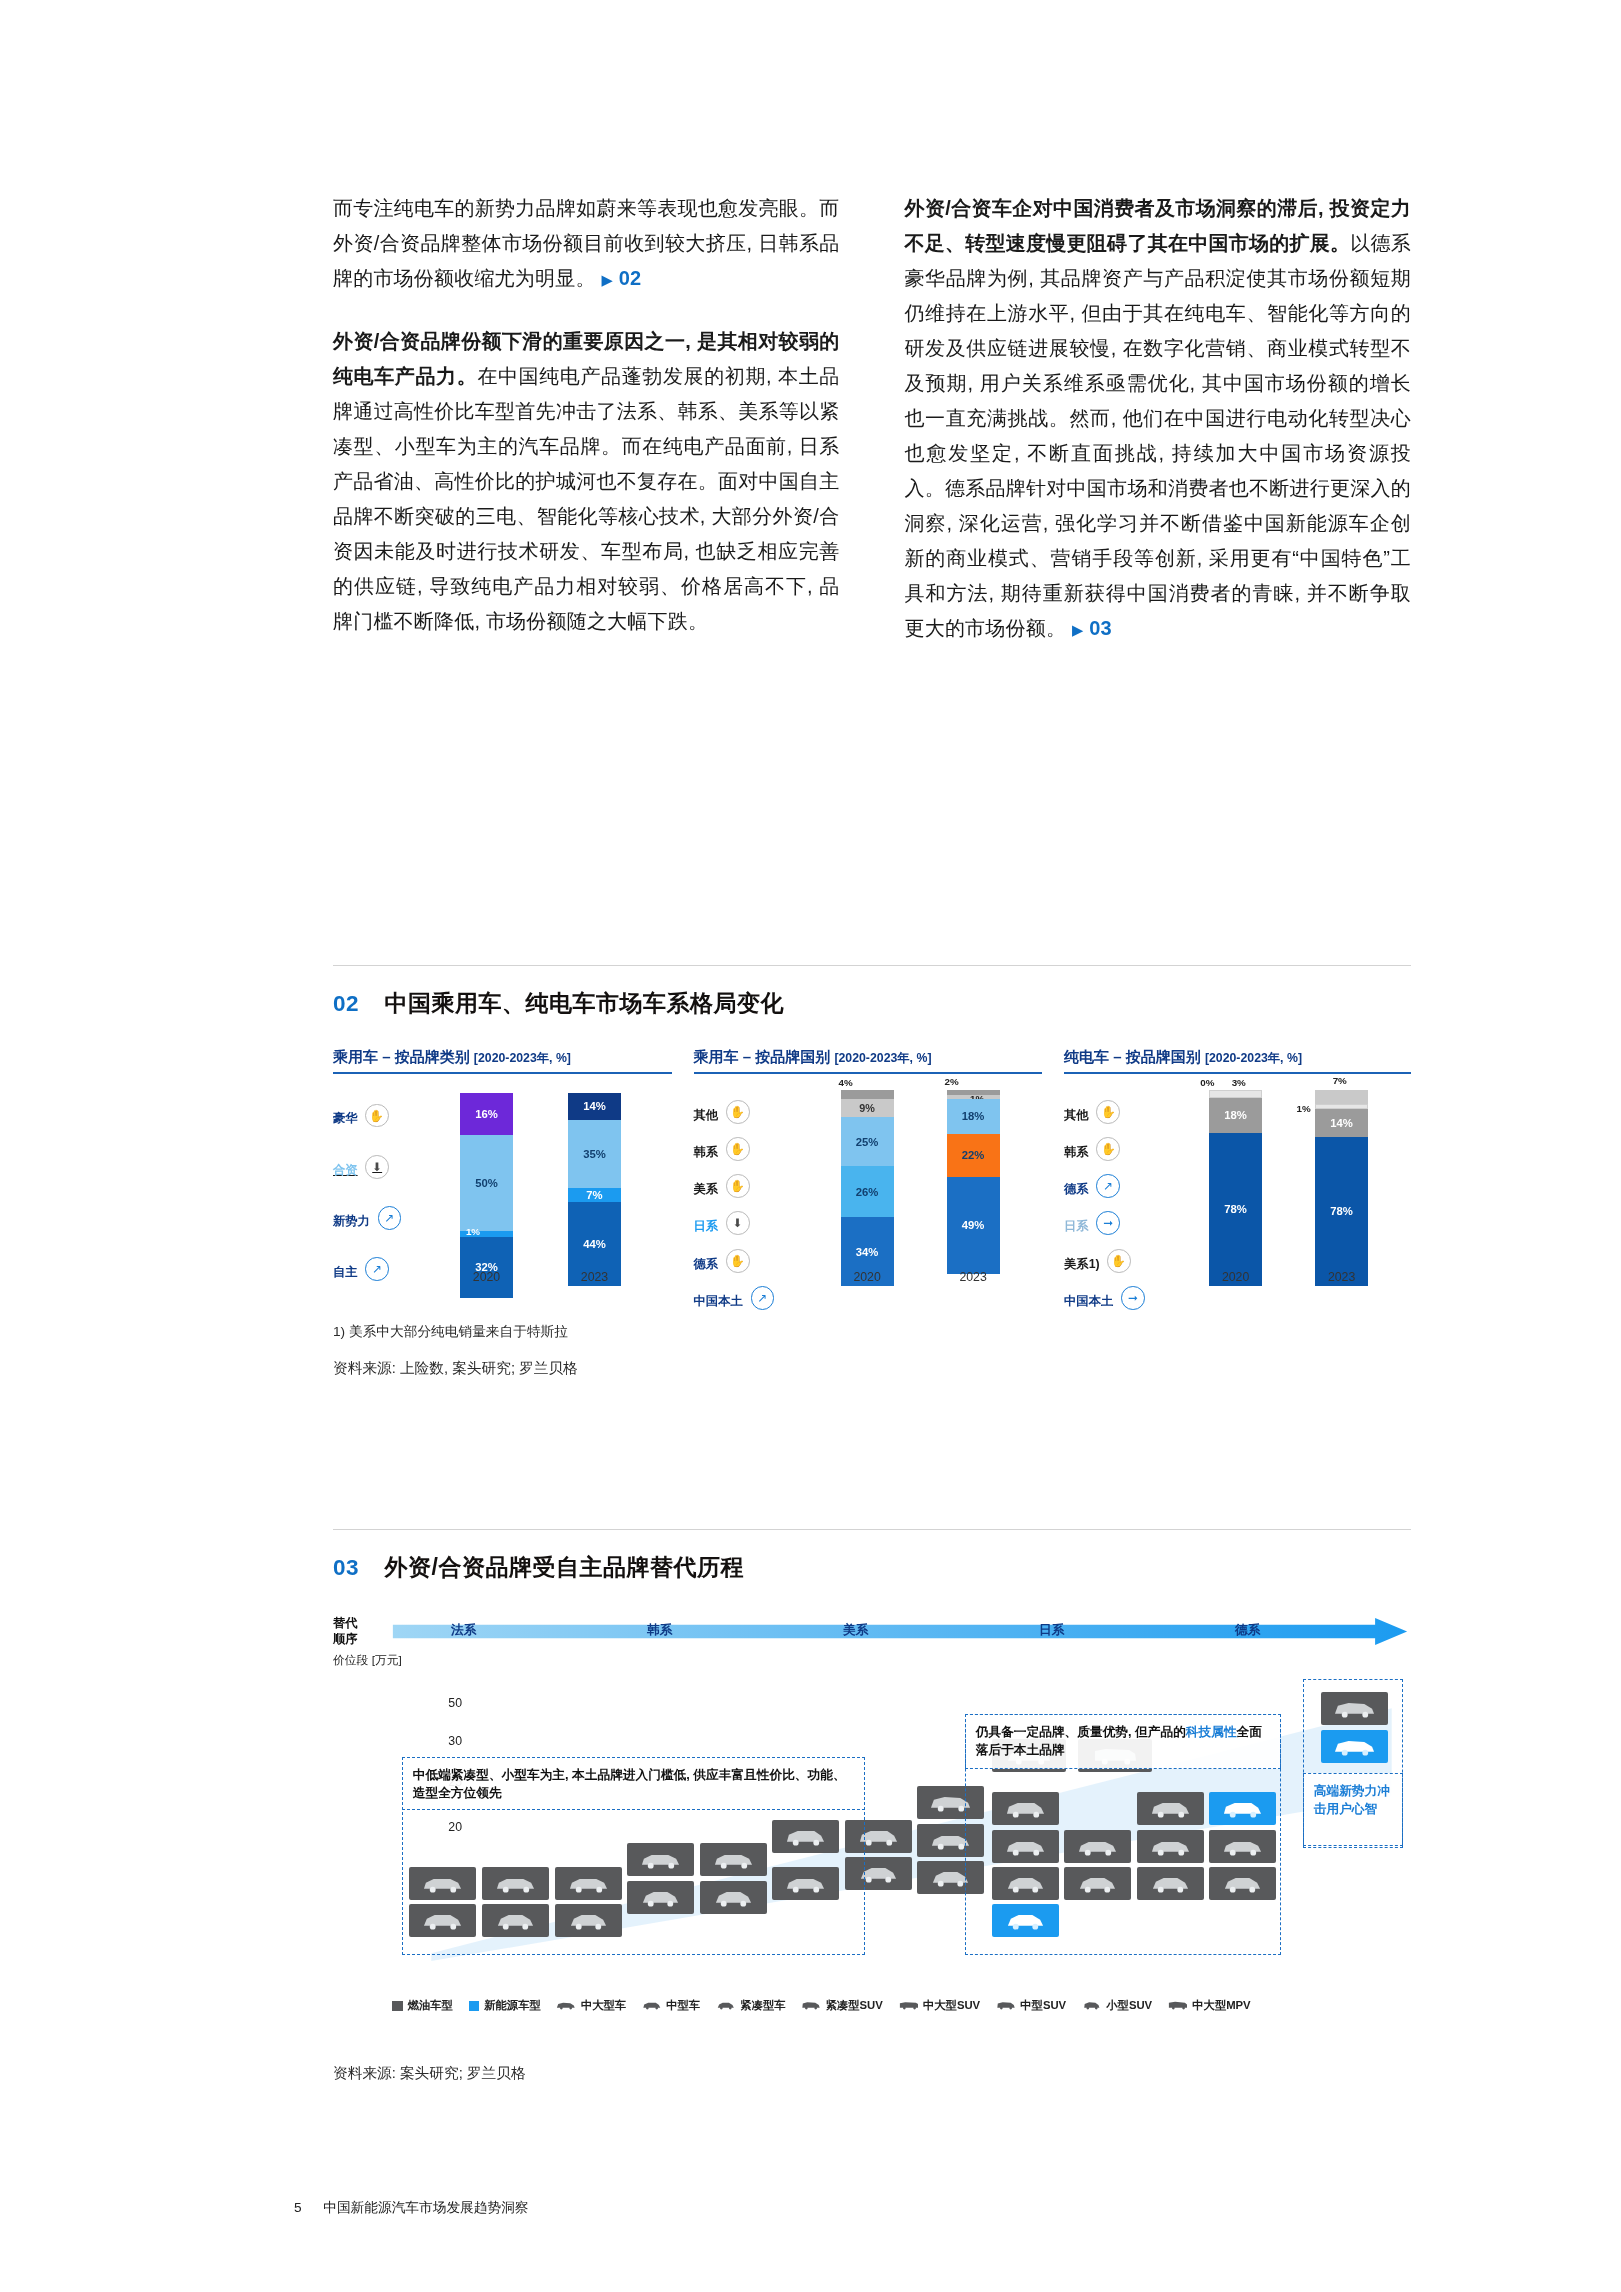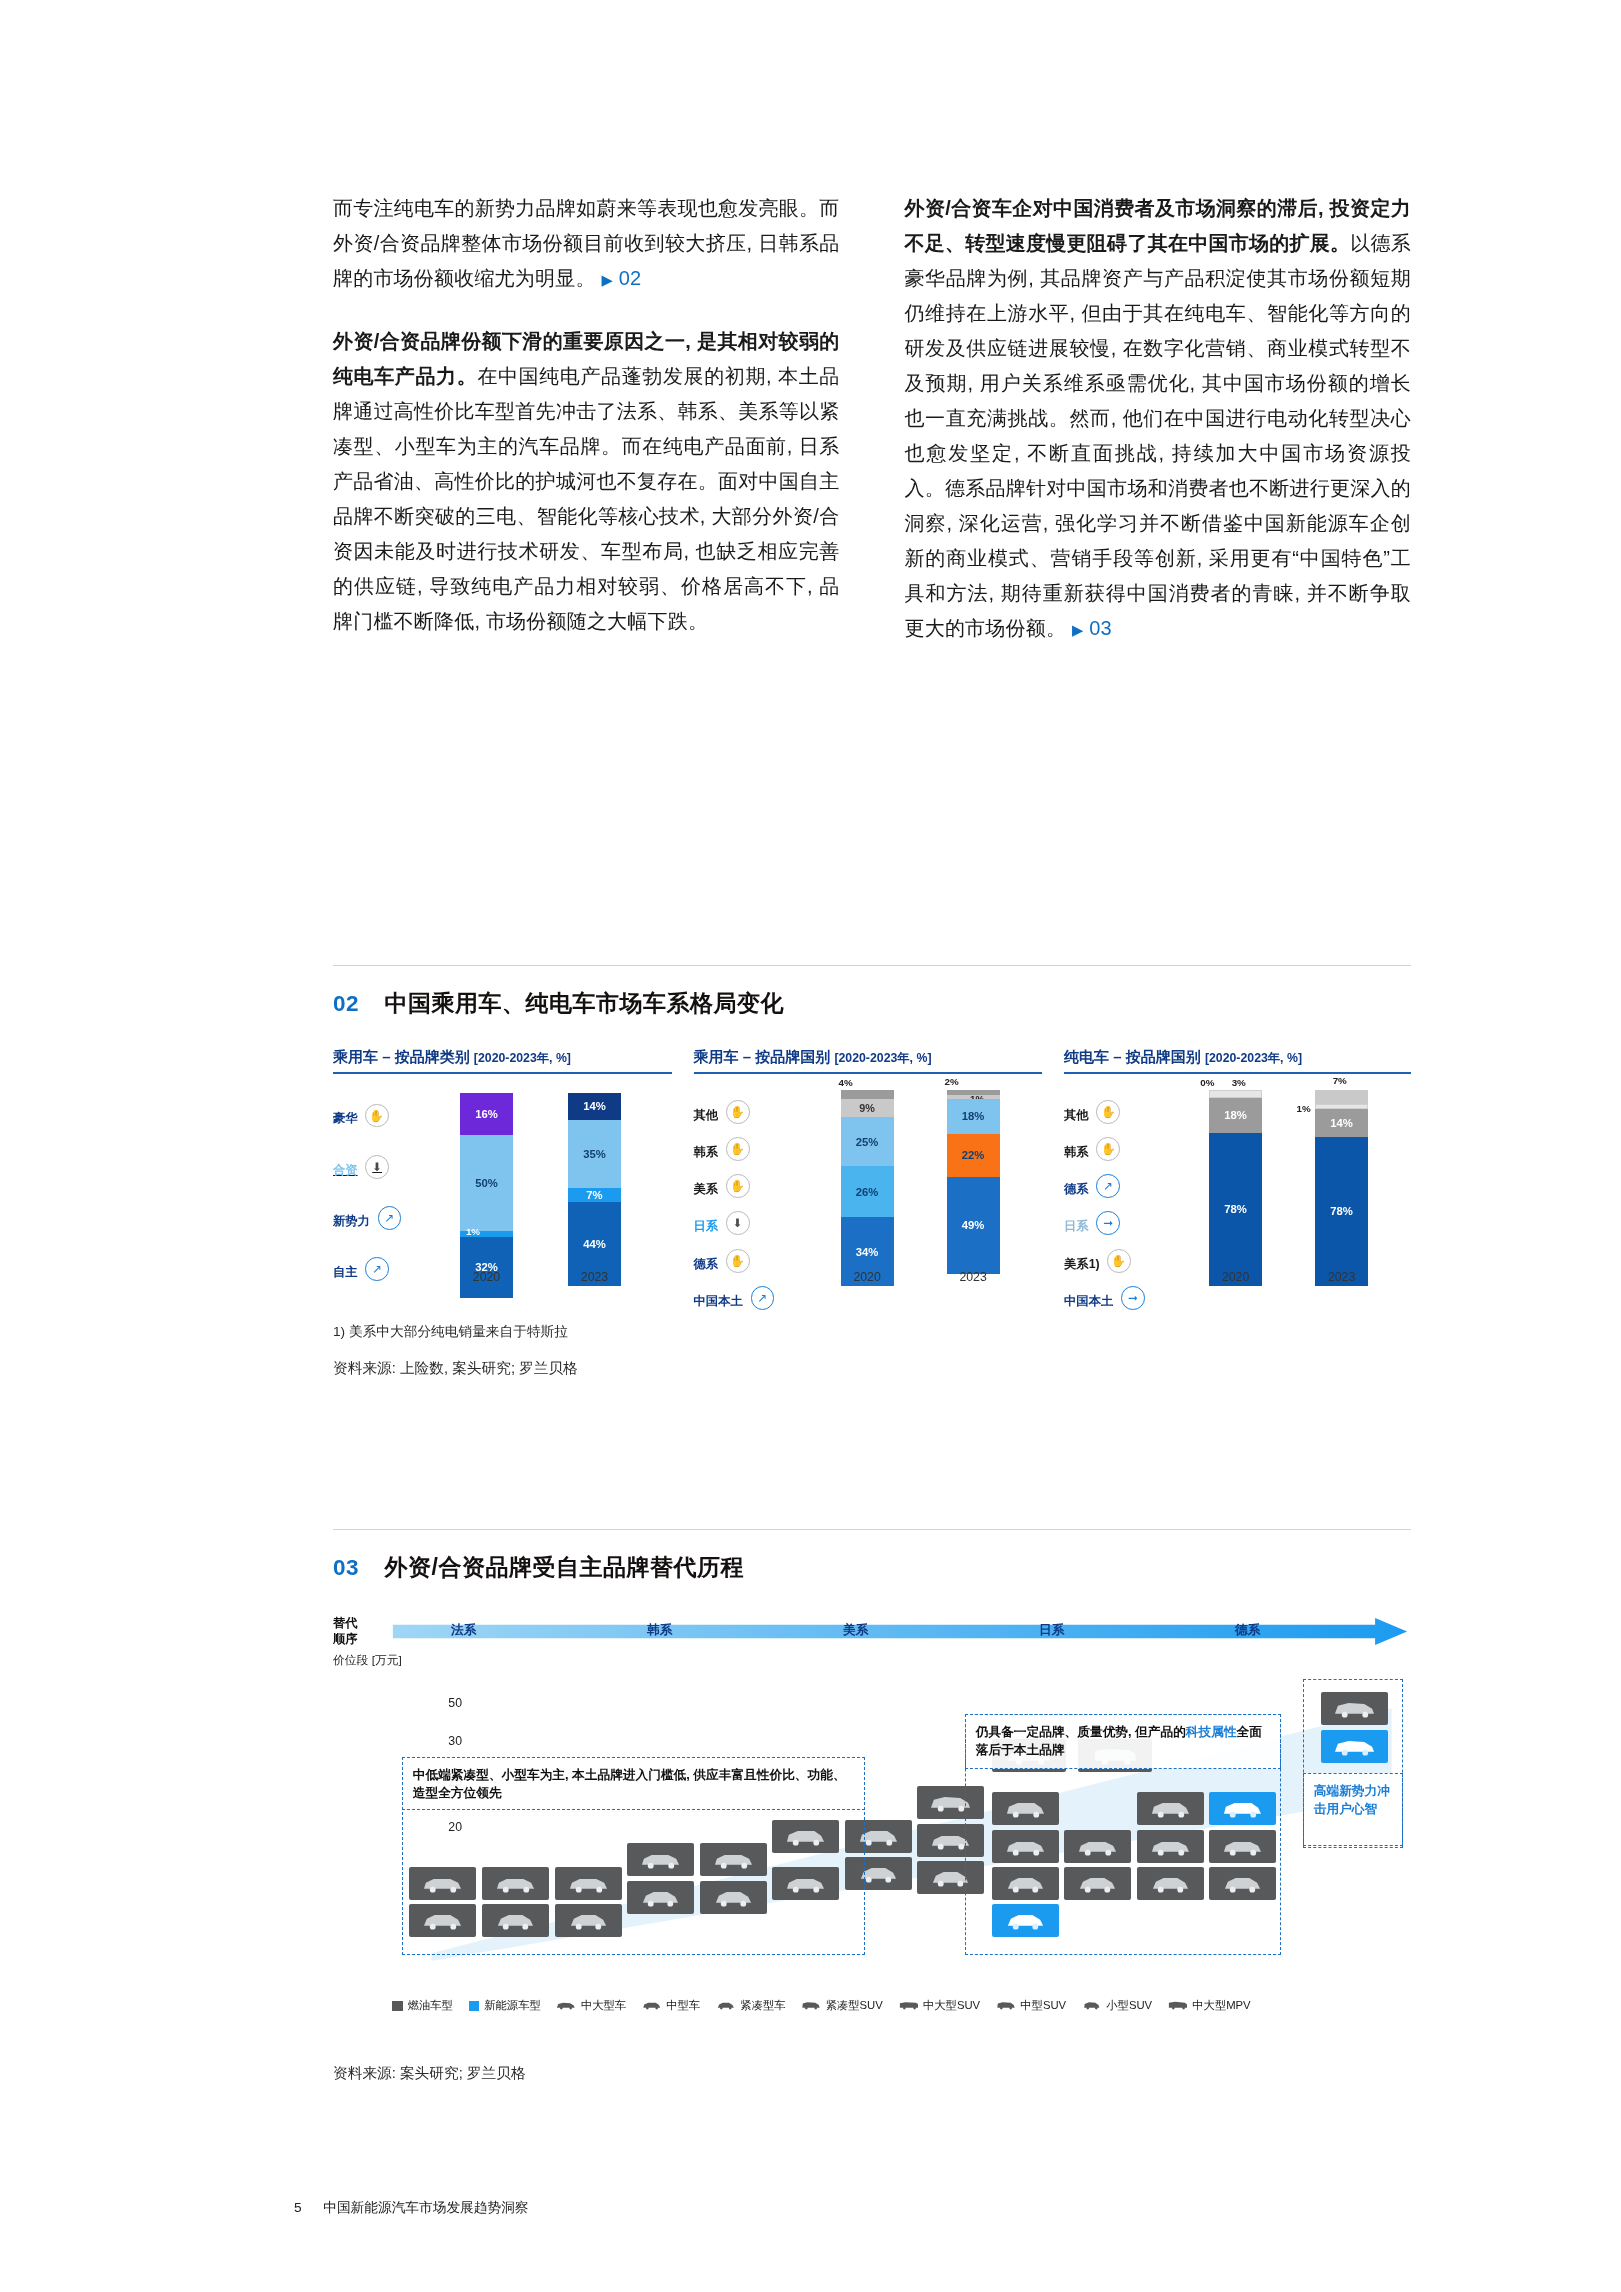--- a/index.html
+++ b/index.html
@@ -11,21 +11,21 @@
     position:relative;
     overflow:hidden;
   }
   .page{position:absolute;left:0;top:0;width:1621px;height:2293px;}
 
   
   .cols{position:absolute;left:333px;top:191px;width:1078px;display:flex;gap:65px;}
   .col{width:507px;}
   .col p{margin:0 0 0 0;font-size:20px;line-height:35px;letter-spacing:0.2px;text-align:justify;}
   .col p + p{margin-top:25.5px;}
-  .mark{color:#0f6fc5;font-weight:normal;white-space:nowrap;}
+  .mark{color:#0f6fc5;font-weight:bold;white-space:nowrap;}
   .mark .tri{font-size:14.7px;}
 
   
   .sect{position:absolute;left:333px;width:1078px;}
   .sect .rule{height:1px;background:#d3d3d3;width:100%;}
   .sect .hd{display:flex;align-items:baseline;gap:25.5px;padding-top:21.6px;}
   .sect .num{color:#0f6fc5;font-weight:bold;font-size:22.5px;letter-spacing:0.5px;}
   .sect .title{color:#13100f;font-weight:bold;font-size:23px;letter-spacing:0.5px;}
 
   .src{font-size:14.7px;color:#2b2b2b;}
@@ -67,21 +67,21 @@
 
   .carbox{position:absolute;background:#58595b;border-radius:2px;display:flex;align-items:center;justify-content:center;}
   .carbox.ev{background:#1b9bf0;}
   .carbox svg{display:block;}
 
   .annot{position:absolute;border:1.5px dashed #1b6fc4;background:rgba(255,255,255,.92);}
   .annot .tx{font-size:12.7px;line-height:18.6px;font-weight:bold;color:#111;padding:7.8px 9.8px;}
   .annot .tx .blue{color:#1b7ed6;}
 
   .legend3{position:absolute;left:245px;bottom:-5.9px;display:flex;gap:15.7px;align-items:center;flex-wrap:nowrap;}
-  .legend3 .li{display:flex;align-items:center;gap:4.9px;font-size:11.3px;color:#222;white-space:nowrap;}
+  .legend3 .li{display:flex;align-items:center;gap:4.9px;font-size:11.3px;color:#222;white-space:nowrap;font-weight:bold;}
   .sw{width:10.8px;height:10.8px;background:#58595b;display:inline-block;}
   .sw.ev{background:#1b9bf0;}
 
   
   .footer{position:absolute;left:294px;bottom:76px;display:flex;gap:21.6px;align-items:baseline;}
   .footer .pg{font-size:13.7px;color:#222;}
   .footer .ft{font-size:13.7px;color:#222;}
 </style>
 </head>
 <body>

